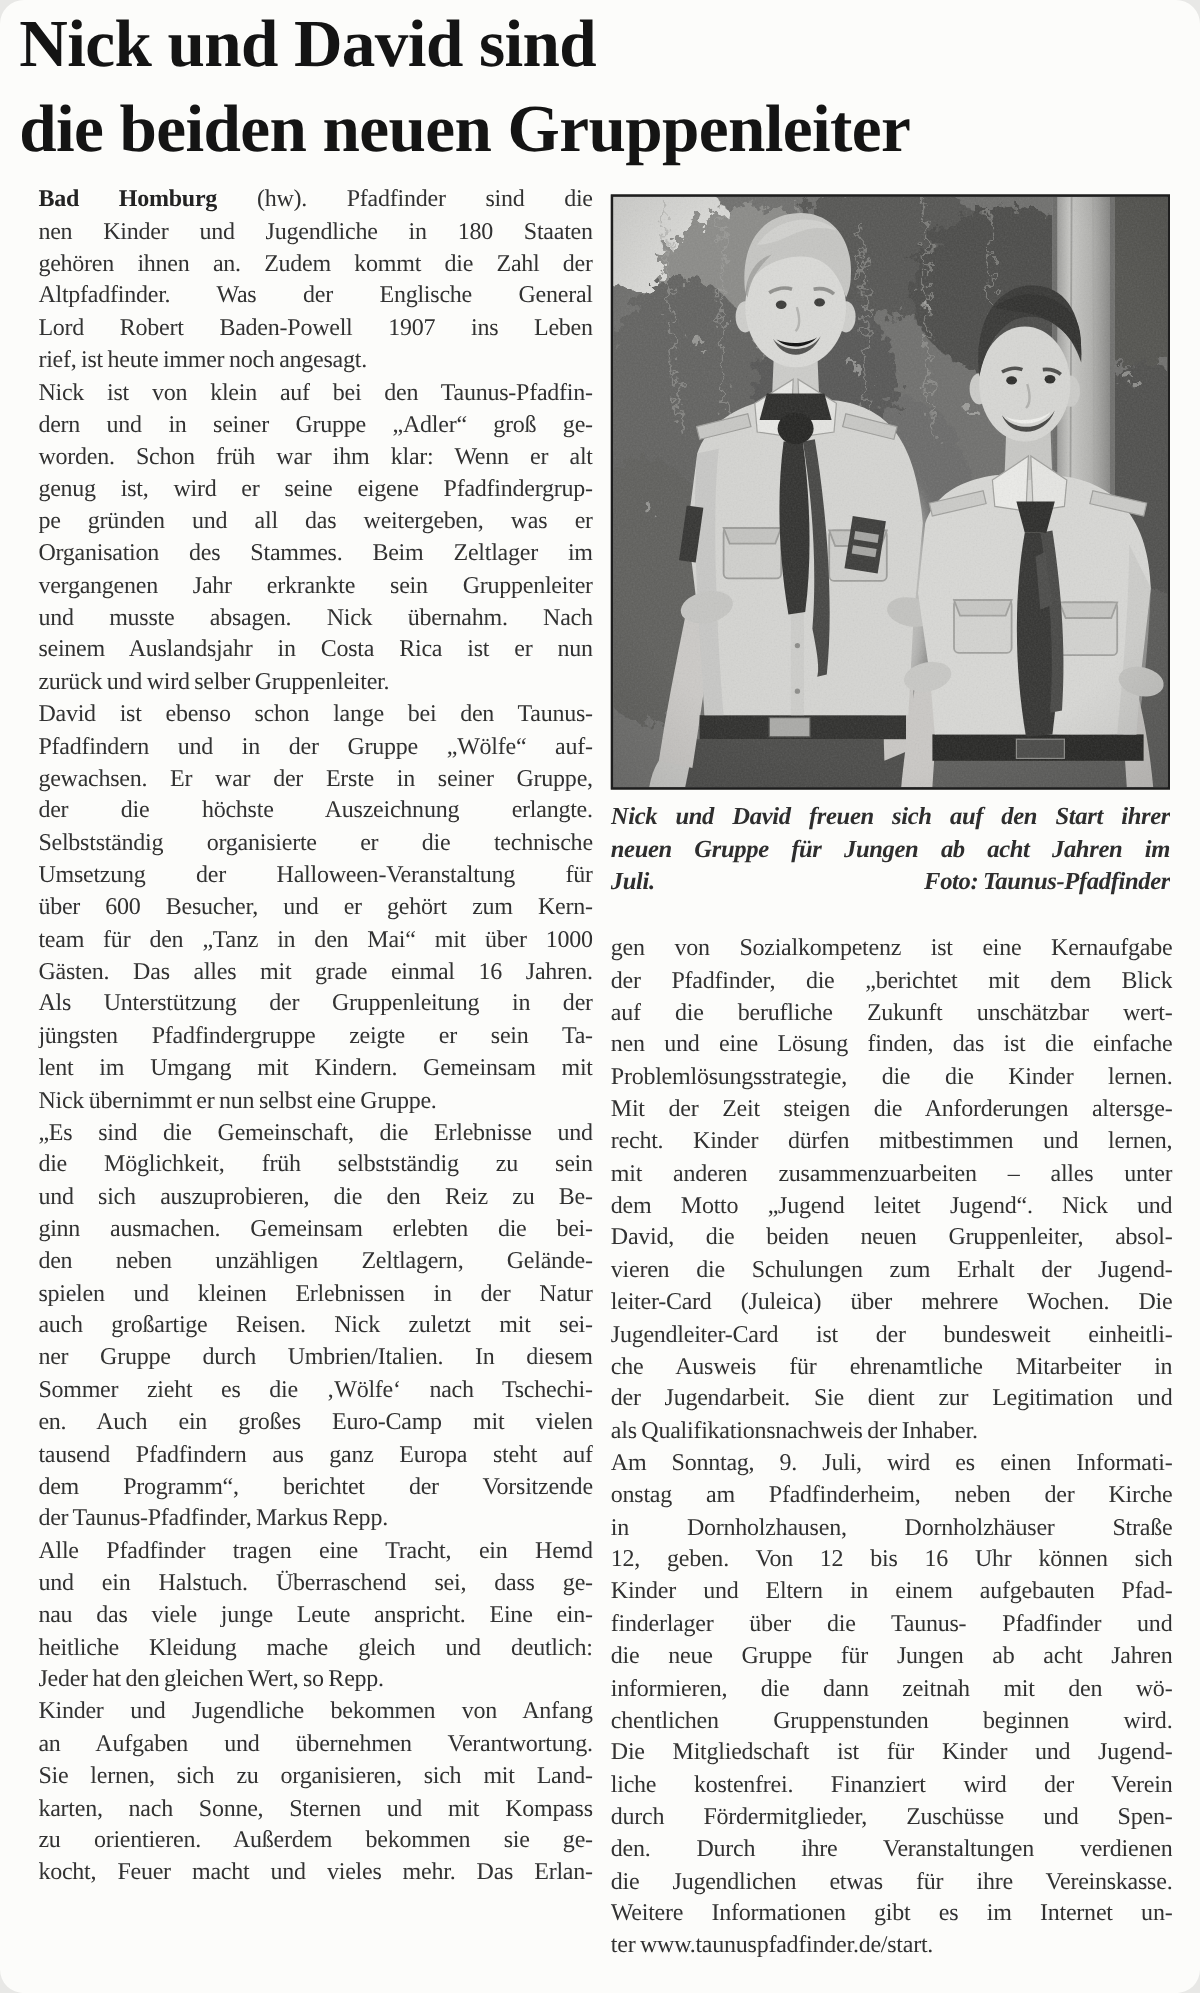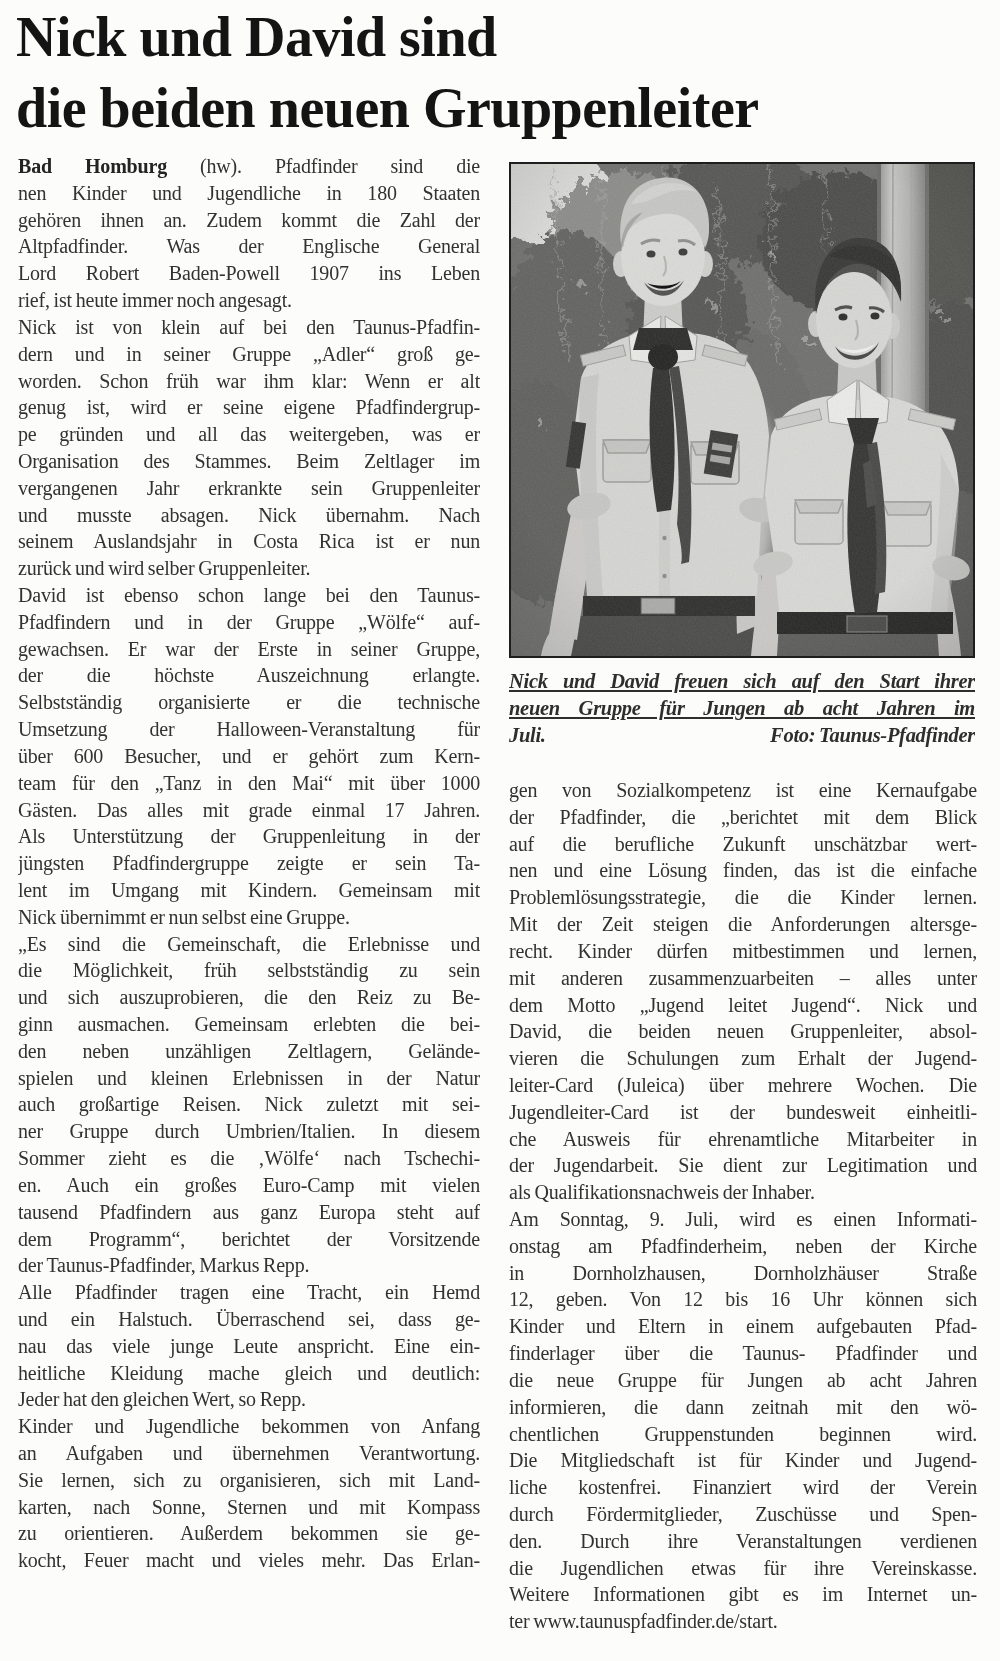--- a/index.html
+++ b/index.html
@@ -1,48 +1,49 @@
 <!DOCTYPE html>
 <html><head>
 <meta charset="utf-8">
 <style>
   html,body{margin:0;padding:0;background:#e8e8e6;}
   .page{
     position:relative;width:1000px;height:1661px;margin:0 auto;
     background:#fcfcfa;overflow:hidden;
     font-family:"Liberation Serif","DejaVu Serif",serif;
     color:#323232;
+    border-radius:20px;
   }
   .headline{
     position:absolute;left:16px;top:2px;margin:0;
     font-size:56px;line-height:71px;font-weight:700;color:#141414;
     letter-spacing:-0.5px;white-space:nowrap;
   }
   .headline span{display:block;}
   .col{position:absolute;font-size:20px;letter-spacing:-0.2px;word-spacing:-1px;}
-  .col-left{left:18px;top:153px;width:462px;}
+  .col-left{left:32px;top:153px;width:462px;}
   .col-right{left:509px;top:162px;width:468px;}
   .para{margin:0;}
   .line{
     height:26.82px;line-height:26.82px;overflow:hidden;
     text-align:justify;text-align-last:justify;text-justify:inter-word;
   }
   .line.lastline{text-align-last:left;}
   b{font-weight:700;color:#232323;}
   figure.photo{
     margin:0;width:462px;height:492px;border:2px solid #1e1e1e;
     background:#6f6f6d;overflow:hidden;
   }
   figcaption{display:block;}
   .caption{
     margin-top:10px;width:466px;
     font-style:italic;font-weight:700;font-size:20.5px;line-height:27px;
     letter-spacing:-0.3px;word-spacing:-1px;color:#2e2e2e;
   }
-  .cap-line{text-align:justify;text-align-last:justify;height:27px;overflow:hidden;text-decoration:underline;}
+  .cap-line{text-align:justify;text-align-last:justify;height:27px;overflow:hidden;}
   .cap-last{display:flex;justify-content:space-between;height:27px;overflow:hidden;}
   .right-text{margin-top:28px;}
 </style>
 </head>
 <body>
 
 <div class="page">
 
   <h1 class="headline">
     <span>Nick und David sind</span>
@@ -72,21 +73,21 @@
       </div>
       <div class="para">
         <div class="line">David ist ebenso schon lange bei den Taunus-</div>
         <div class="line">Pfadfindern und in der Gruppe „Wölfe“ auf-</div>
         <div class="line">gewachsen. Er war der Erste in seiner Gruppe,</div>
         <div class="line">der die höchste Auszeichnung erlangte.</div>
         <div class="line">Selbstständig organisierte er die technische</div>
         <div class="line">Umsetzung der Halloween-Veranstaltung für</div>
         <div class="line">über 600 Besucher, und er gehört zum Kern-</div>
         <div class="line">team für den „Tanz in den Mai“ mit über 1000</div>
-        <div class="line">Gästen. Das alles mit grade einmal 17 Jahren.</div>
+        <div class="line">Gästen. Das alles mit grade einmal 16 Jahren.</div>
         <div class="line">Als Unterstützung der Gruppenleitung in der</div>
         <div class="line">jüngsten Pfadfindergruppe zeigte er sein Ta-</div>
         <div class="line">lent im Umgang mit Kindern. Gemeinsam mit</div>
         <div class="line lastline">Nick übernimmt er nun selbst eine Gruppe.</div>
       </div>
       <div class="para">
         <div class="line">„Es sind die Gemeinschaft, die Erlebnisse und</div>
         <div class="line">die Möglichkeit, früh selbstständig zu sein</div>
         <div class="line">und sich auszuprobieren, die den Reiz zu Be-</div>
         <div class="line">ginn ausmachen. Gemeinsam erlebten die bei-</div>

